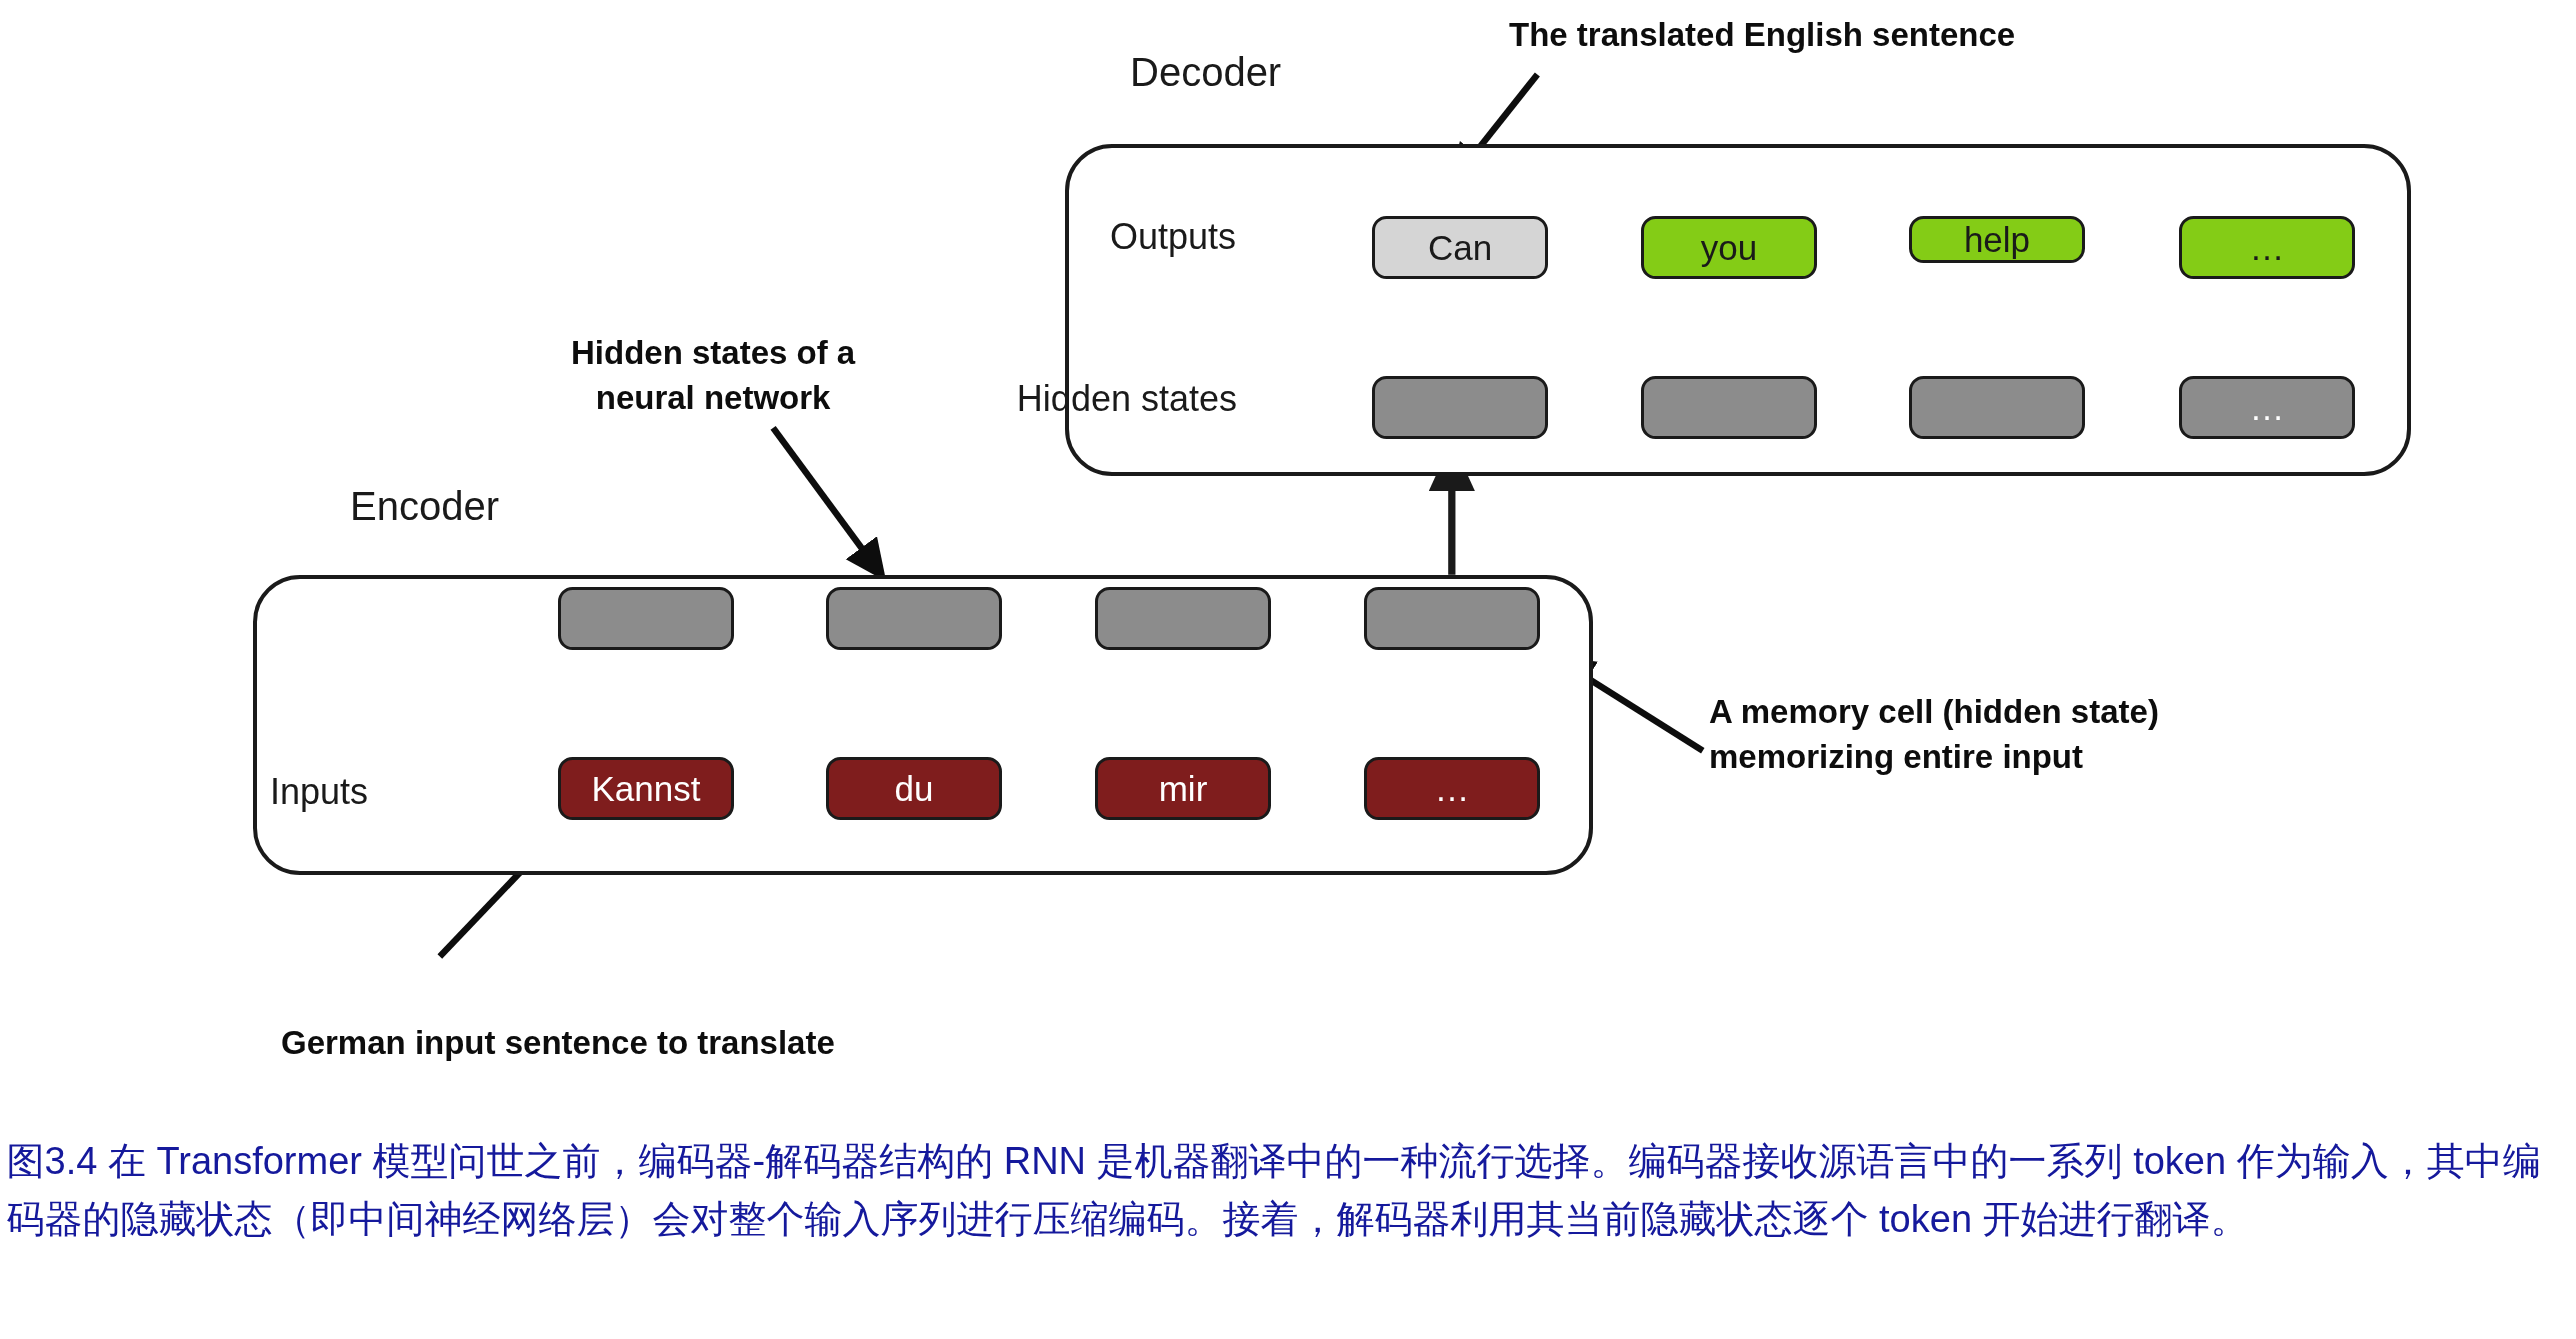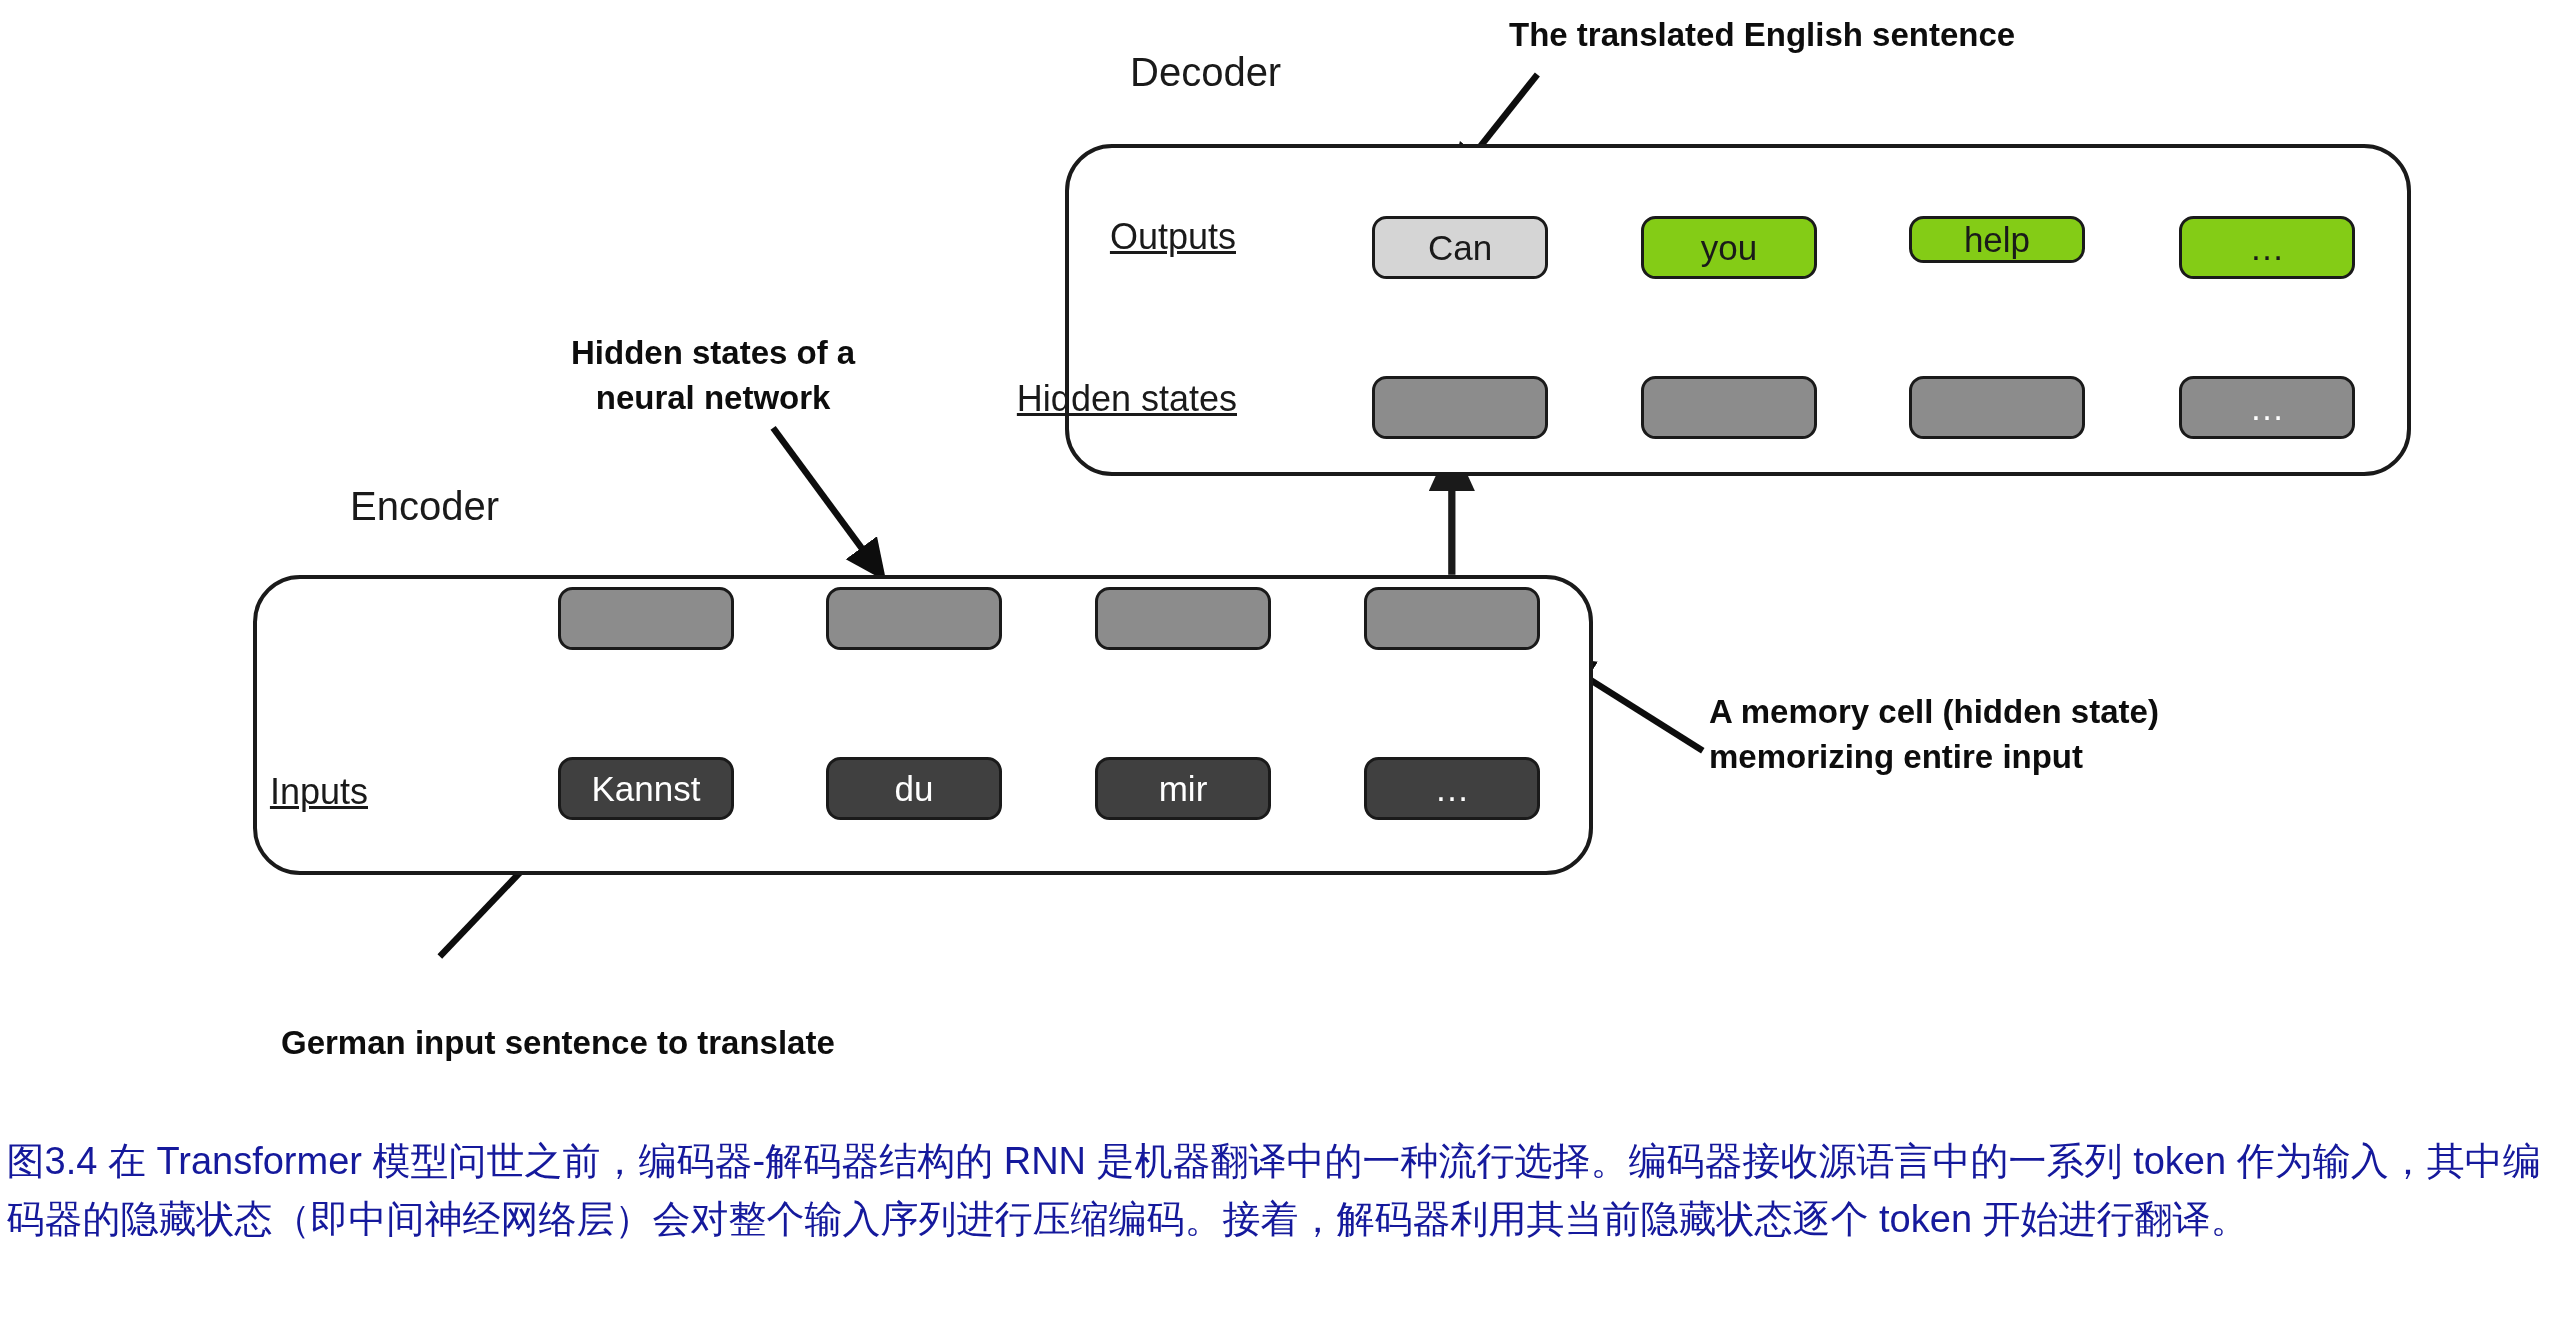--- a/index.html
+++ b/index.html
@@ -45,39 +45,38 @@
   #encoder-title { left: 331px;  top: 484px; margin-left: 19px; }
   #decoder-title { left: 1130px; top: 50px; }
 
   
   .row-label {
     position: absolute;
     font-size: 36px;
     color: #1a1a1a;
     white-space: nowrap;
     text-align: right;
-    text-decoration: underline;
   }
   #label-inputs        { left: 174px;  top: 771px;  width: 194px; }
   #label-outputs       { left: 986px; top: 216px;  width: 250px; }
   #label-hidden-states { left: 888px; top: 378px;  width: 349px; }
 
   
   .cell {
     position: absolute;
     box-sizing: border-box;
     border: 3.2px solid #1a1a1a;
     border-radius: 14.5px;
     display: flex;
     align-items: center;
     justify-content: center;
     font-size: 35px;
     white-space: nowrap;
   }
-  .cell-dark   { background: #404040; color: #ffffff; }
+  .cell-dark   { background: #7f1d1d; color: #ffffff; }
   .cell-mid    { background: #8c8c8c; color: #ffffff; }
   .cell-light  { background: #d5d5d5; color: #1a1a1a; }
   .cell-lighter{ background: #84cc16; color: #1a1a1a; }
 
   
   #enc-in-0 { left: 558px;  top: 757px; width: 176px; height: 63px; }
   #enc-in-1 { left: 826px; top: 757px; width: 176px; height: 63px; }
   #enc-in-2 { left: 1095px; top: 757px; width: 176px; height: 63px; }
   #enc-in-3 { left: 1364px; top: 757px; width: 176px; height: 63px; }
 

